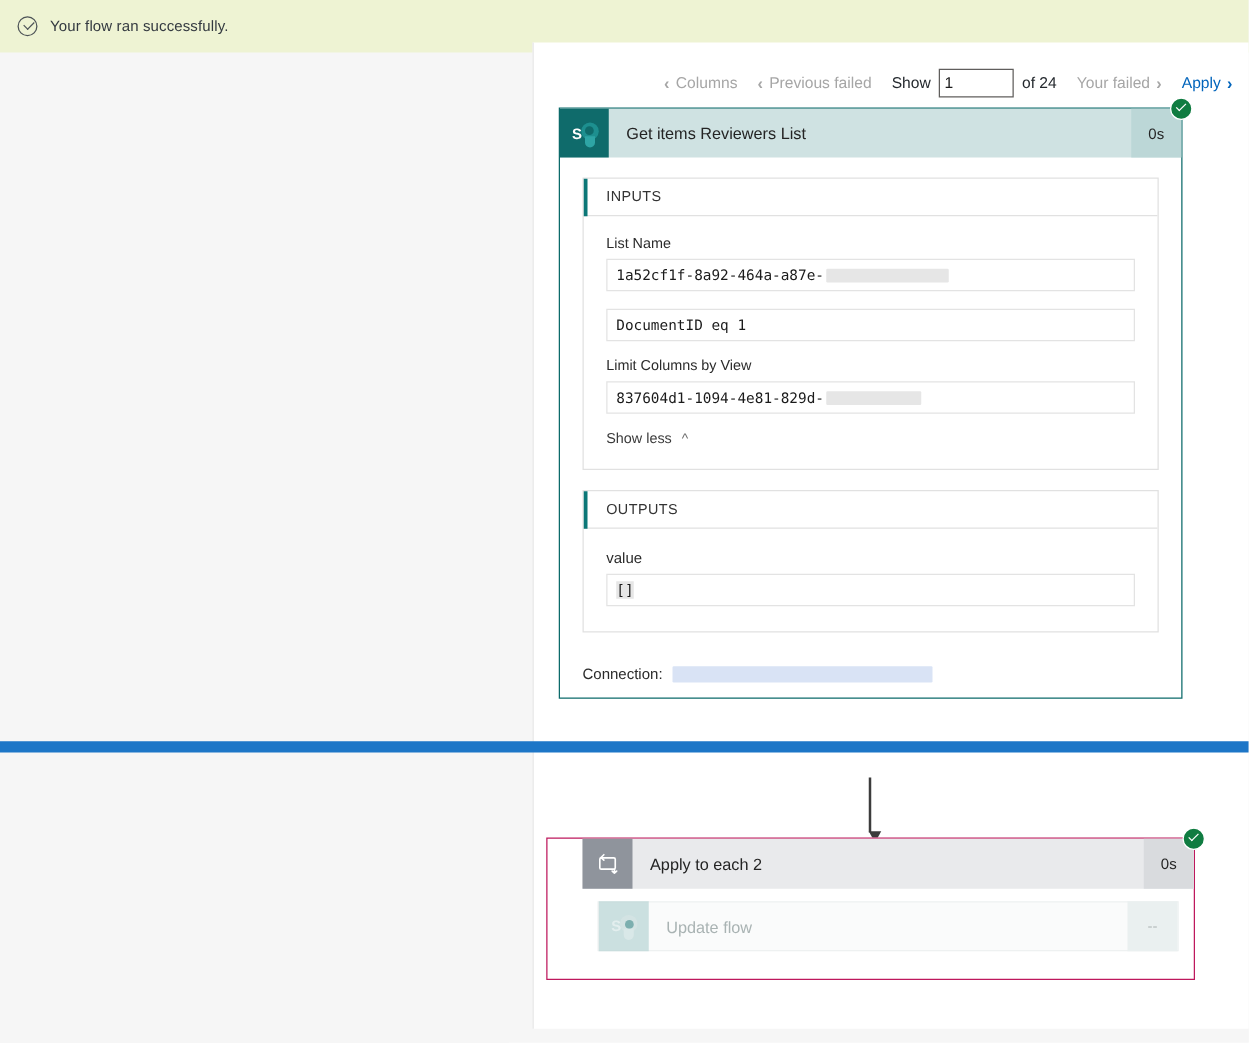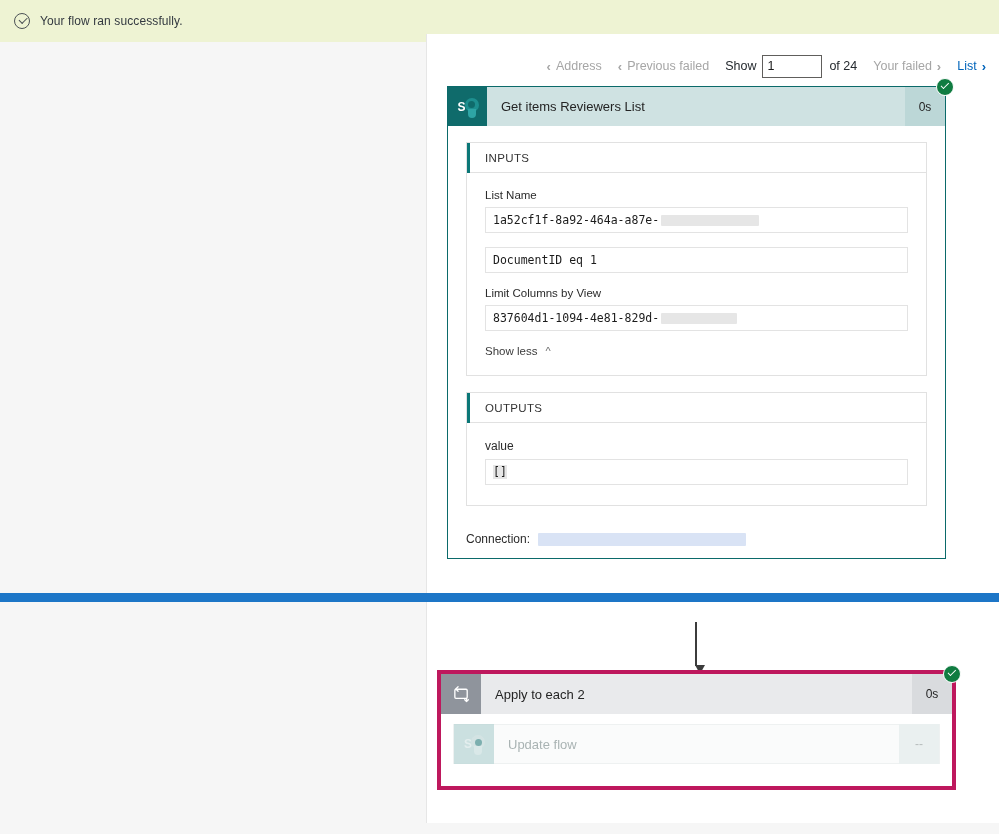--- a/index.html
+++ b/index.html
@@ -184,22 +184,23 @@
     width: 0; height: 0; margin: -1px auto 0 auto;
     border-left: 5px solid transparent;
     border-right: 5px solid transparent;
     border-top: 9px solid #3c3c3c;
   }
 
   
   .card-scope {
     position: absolute; left: 10px; top: 636px;
     width: 519px;
-    border: 4px solid #be185d;
+    border: 1px solid #be185d;
     background: #fff;
+    padding-left: 28px;
   }
   .scope-head {
     position: relative; height: 40px;
     background: #e9eaec;
     display: flex; align-items: center;
   }
   .scope-icon {
     width: 40px; height: 40px; flex: 0 0 40px;
     background: #8f949c;
     display: flex; align-items: center; justify-content: center;
@@ -247,35 +248,35 @@
   <div class="banner">
     <div class="banner-check"></div>
     <span class="banner-text">Your flow ran successfully.</span>
   </div>
 
   <div class="panel">
 
     <div class="pager">
       <div class="pager-btn">
         <span class="chev">‹</span>
-        <span>Address</span>
+        <span>Columns</span>
       </div>
       <div class="pager-btn">
         <span class="chev">‹</span>
         <span>Previous failed</span>
       </div>
       <span class="pager-label">Show</span>
       <input class="show-input" type="text" value="1" style="">
       <span class="pager-of">of 24</span>
       <div class="pager-btn">
         <span>Your failed</span>
         <span class="chev">›</span>
       </div>
       <div class="pager-btn enabled" style="margin-right:0">
-        <span>List</span>
+        <span>Apply</span>
         <span class="chev">›</span>
       </div>
     </div>
 
     <div class="card-sel">
 
       <div class="card-head">
         <div class="card-icon">
           <div class="sp-glyph">
             <span class="s">S</span>

